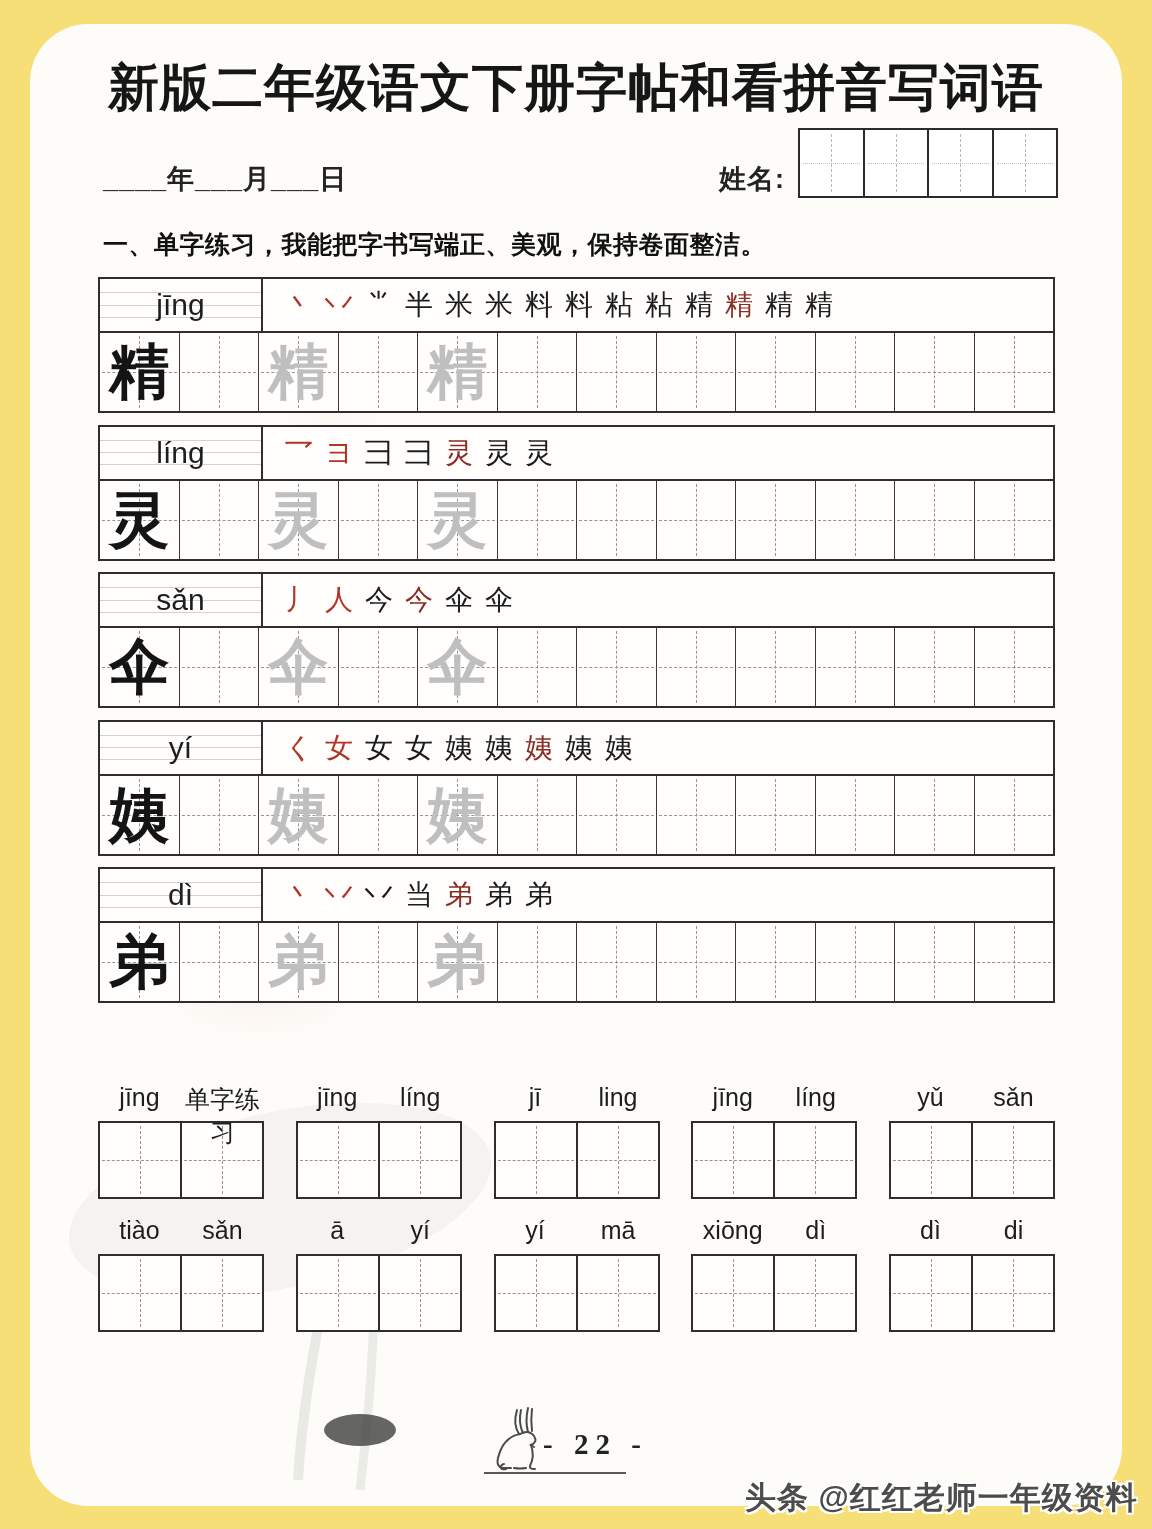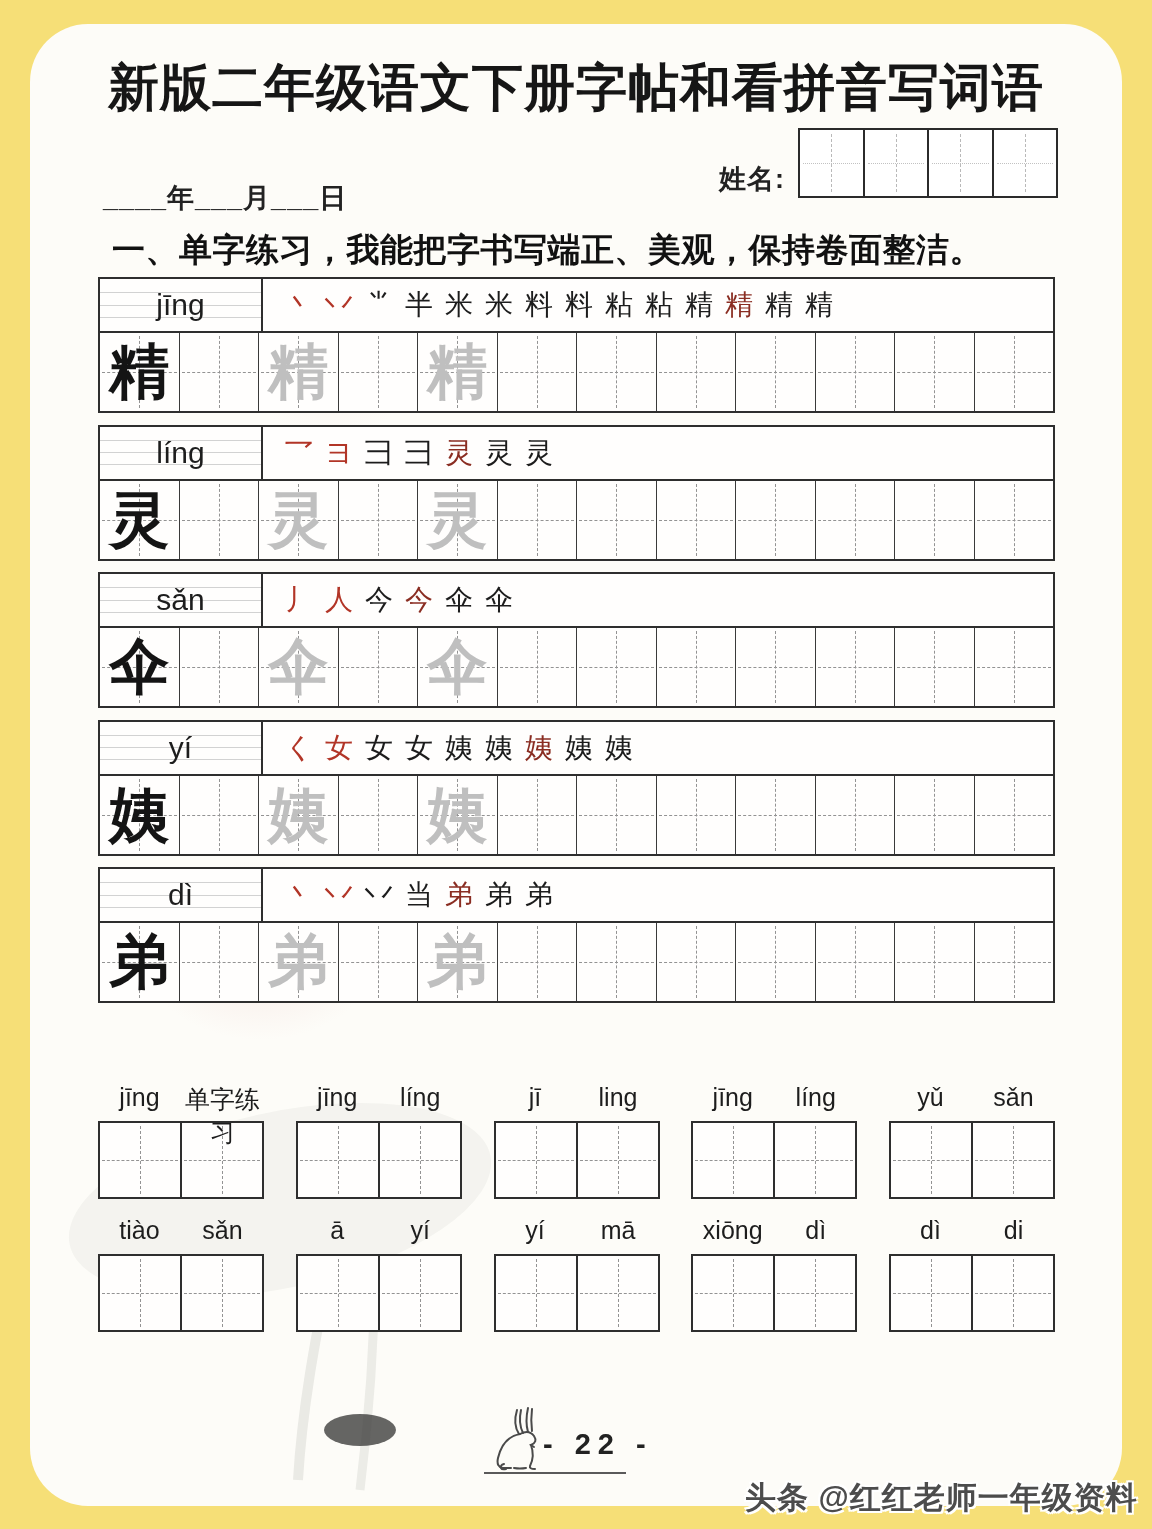--- a/index.html
+++ b/index.html
@@ -17,21 +17,21 @@
   .info-text{position:absolute;font-size:27px;color:#222;font-weight:600;letter-spacing:1px;}
   #name-grid{position:absolute;left:798px;top:128px;width:256px;height:66px;
              border:2.5px solid #2b2b2b;display:flex;background:#fff;}
   #name-grid .ncell{flex:1;position:relative;border-right:2.5px solid #2b2b2b;}
   #name-grid .ncell:last-child{border-right:none;}
   #name-grid .ncell::before{content:"";position:absolute;left:50%;top:4px;bottom:4px;
              border-left:1.6px dashed #b9b9b9;}
   #name-grid .ncell::after{content:"";position:absolute;top:50%;left:3px;right:3px;
              border-top:1.6px dotted #c2c2c2;}
   
-  .sec-heading{position:absolute;left:112px;font-size:33px;font-weight:700;color:#111;
+  .sec-heading{position:absolute;left:103px;font-size:25px;font-weight:700;color:#111;
                letter-spacing:.5px;}
   
   #practice-blocks{position:absolute;left:98px;top:277px;width:957px;}
   .block{border:2.2px solid #2e2e2e;background:#fffefd;margin-bottom:11.5px;box-sizing:border-box;}
   .block-head{height:52px;display:flex;border-bottom:2.2px solid #2e2e2e;}
   .pinyin-cell{width:163px;border-right:2px solid #2e2e2e;box-sizing:border-box;position:relative;
      display:flex;align-items:center;justify-content:center;
      background-image:linear-gradient(#d2d2d2,#d2d2d2),linear-gradient(#d2d2d2,#d2d2d2),linear-gradient(#d2d2d2,#d2d2d2);
      background-size:100% 1px;background-position:0 26%,0 50%,0 74%;background-repeat:no-repeat;}
   .pinyin-cell span{font-size:30px;color:#1d1d1d;background:transparent;padding:0 6px;}
@@ -53,21 +53,21 @@
   .word-row{position:absolute;left:98px;width:957px;display:flex;justify-content:space-between;}
   .wgroup{width:166px;}
   .wpinyin{display:flex;height:30px;margin-bottom:8px;}
   .wpinyin span{flex:1;text-align:center;font-size:25px;color:#1d1d1d;}
   .wbox{height:78px;border:2.2px solid #2e2e2e;background:#fffefd;display:flex;box-sizing:border-box;}
   .wbox .cell{border-right:2px solid #2e2e2e;}
   .wbox .cell:last-child{border-right:none;}
   
   #rabbit{position:absolute;left:490px;top:1404px;}
   #page-num{position:absolute;left:543px;top:1428px;font-size:29px;color:#222;letter-spacing:7px;
-            font-weight:600;}
+            font-weight:600;font-family:Liberation Serif, serif;}
   #footer-line{position:absolute;left:484px;top:1472px;width:142px;height:2px;background:#5a5a5a;}
   
   #watermark{position:absolute;left:745px;top:1477px;font-size:31px;font-weight:700;color:#4c4c4c;
      letter-spacing:1px;z-index:9;
      text-shadow:-2px -2px 0 #fff,2px -2px 0 #fff,-2px 2px 0 #fff,2px 2px 0 #fff,0 2px 0 #fff,0 -2px 0 #fff;}
 </style>
 </head>
 <body>
 
 <div id="stage">
@@ -79,21 +79,21 @@
     <path d="M345 175 C345 250 340 330 330 410" stroke="#e7e7e2" stroke-width="9" fill="none"></path>
     <ellipse cx="330" cy="350" rx="36" ry="16" fill="#ececе8" opacity="0.8"></ellipse>
   </svg>
   <div class="deco" style="left:140px;top:860px;width:240px;height:180px;border-radius:50%;
               background:radial-gradient(closest-side,rgba(239,212,206,.45),rgba(239,212,206,0));"></div>
   <div class="deco" style="left:250px;top:300px;width:160px;height:140px;border-radius:50%;
               background:radial-gradient(closest-side,rgba(242,222,218,.30),rgba(242,222,218,0));"></div>
 
   <div id="title">新版二年级语文下册字帖和看拼音写词语</div>
 
-  <div class="info-text" style="left:103px;top:161px;margin-top:19px;">____年___月___日</div>
+  <div class="info-text" style="left:103px;top:161px;">____年___月___日</div>
   <div class="info-text" style="left:719px;top:161px;">姓名:</div>
   <div id="name-grid">
       <div class="ncell"></div>
       <div class="ncell"></div>
       <div class="ncell"></div>
       <div class="ncell"></div>
     </div>
 
   <div class="sec-heading" style="top:228px;">一、单字练习，我能把字书写端正、美观，保持卷面整洁。</div>
   <div id="practice-blocks">

